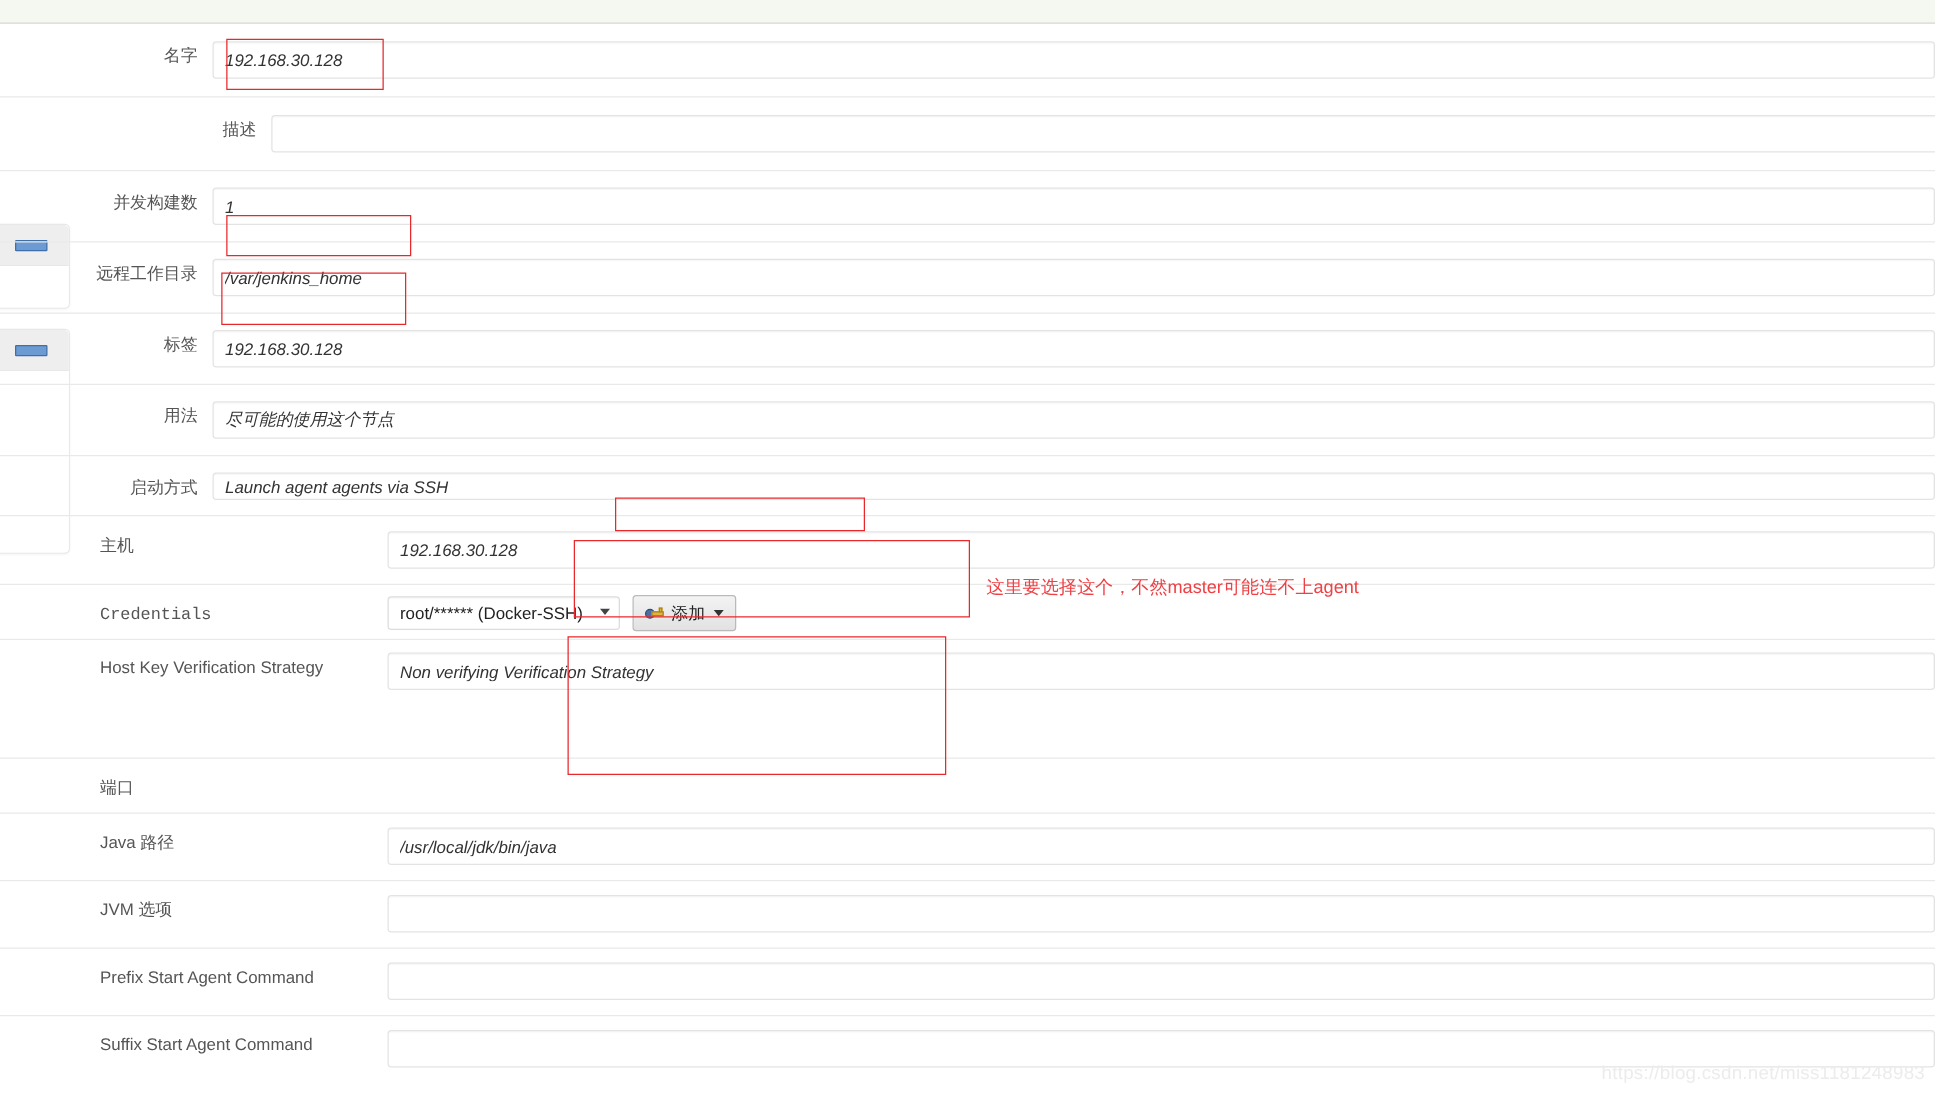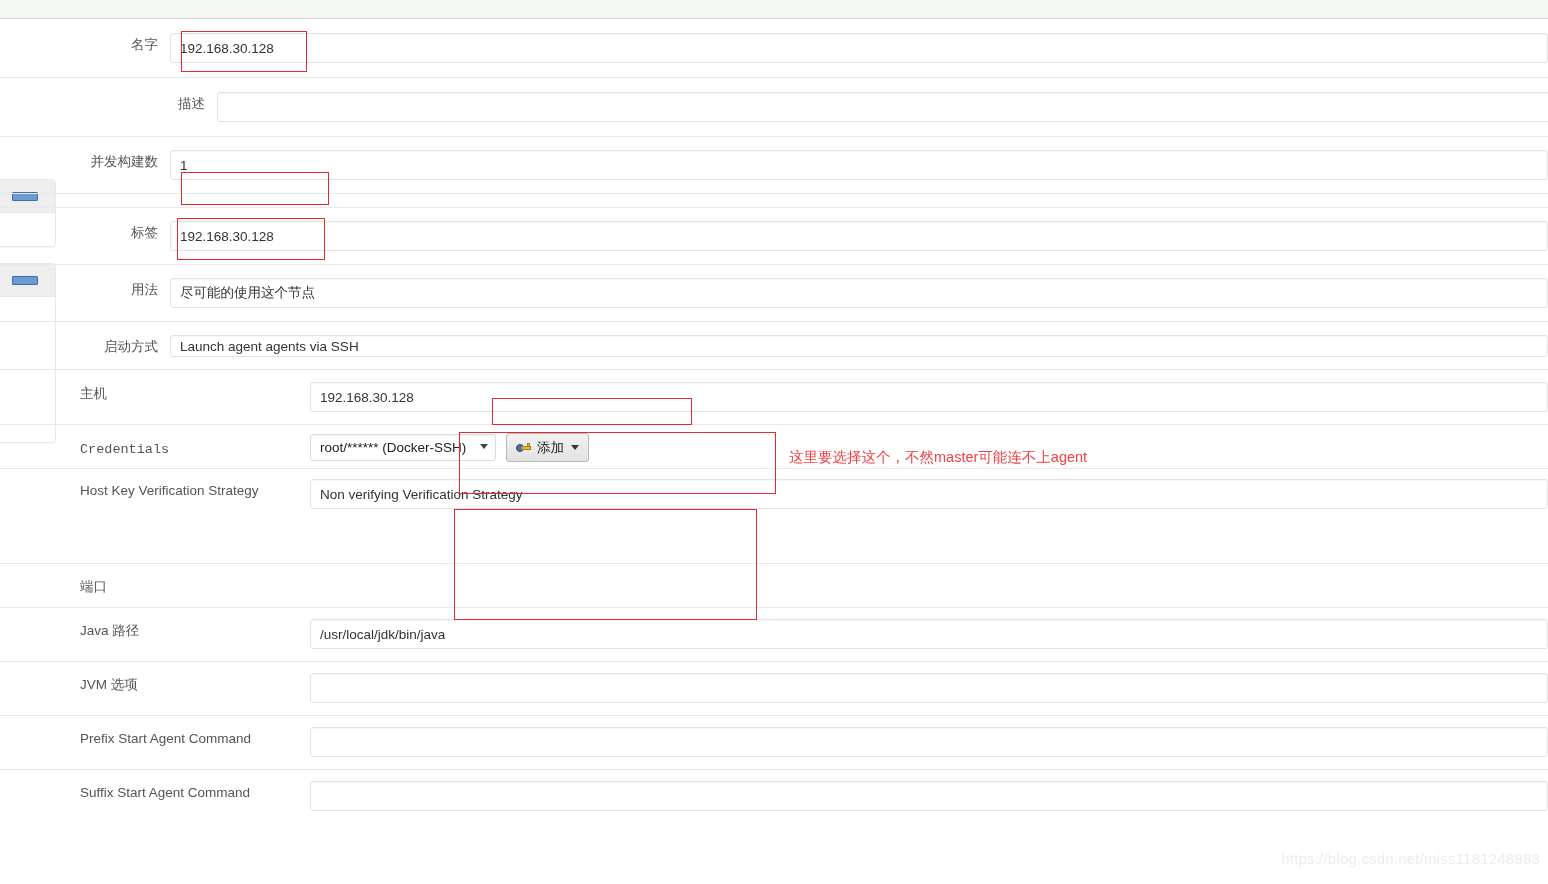--- a/index.html
+++ b/index.html
@@ -79,20 +79,21 @@
     background: #ffffff;
     border: 1px solid #e3e3e3;
     border-radius: 3px;
     box-shadow: inset 0 1px 1px rgba(0,0,0,0.035);
     font-family: "Liberation Sans", "DejaVu Sans", sans-serif;
     font-size: 13.5px;
     color: #333333;
     padding: 0 9px;
     line-height: 28px;
     outline: none;
+    font-style: italic;
   }
   .inp.tall { height: 22px; line-height: 31px; }
 
   .sep {
     width: 100%;
     height: 1px;
     background: #e9e9e9;
   }
 
   
@@ -214,20 +215,26 @@
     <div class="sep" style="margin-top:14px;"></div>
 
     <div class="row" style="padding-top:13px;">
       <div class="lbl lbl-main">并发构建数</div>
       <div class="field-wrap">
         <input class="inp" value="1" style="">
       </div>
     </div>
     <div class="sep" style="margin-top:13px;"></div>
 
+    <div class="row" style="padding-top:13px;">
+      <div class="lbl lbl-main">远程工作目录</div>
+      <div class="field-wrap">
+        <input class="inp" value="/var/jenkins_home" style="">
+      </div>
+    </div>
     <div class="sep" style="margin-top:13px;"></div>
 
     <div class="row" style="padding-top:13px;">
       <div class="lbl lbl-main">标签</div>
       <div class="field-wrap">
         <input class="inp" value="192.168.30.128" style="">
       </div>
     </div>
     <div class="sep" style="margin-top:13px;"></div>
 
@@ -321,17 +328,17 @@
 
   </div>
 
   <div class="redbox" style="left:181px; top:31px;  width:126px; height:41px;"></div>
   <div class="redbox" style="left:181px; top:172px; width:148px; height:33px;"></div>
   <div class="redbox" style="left:177px; top:218px; width:148px; height:42px;"></div>
   <div class="redbox" style="left:492px; top:398px; width:200px; height:27px;"></div>
   <div class="redbox" style="left:459px; top:432px; width:317px; height:62px;"></div>
   <div class="redbox" style="left:454px; top:509px; width:303px; height:111px;"></div>
 
-  <div class="redtext" style="left:789px; top:448px;">这里要选择这个，不然master可能连不上agent</div>
+  <div class="redtext" style="left:789px; top:460px;">这里要选择这个，不然master可能连不上agent</div>
 
   <div class="watermark">https://blog.csdn.net/miss1181248983</div>
 
 </div>
 
 </body></html>

